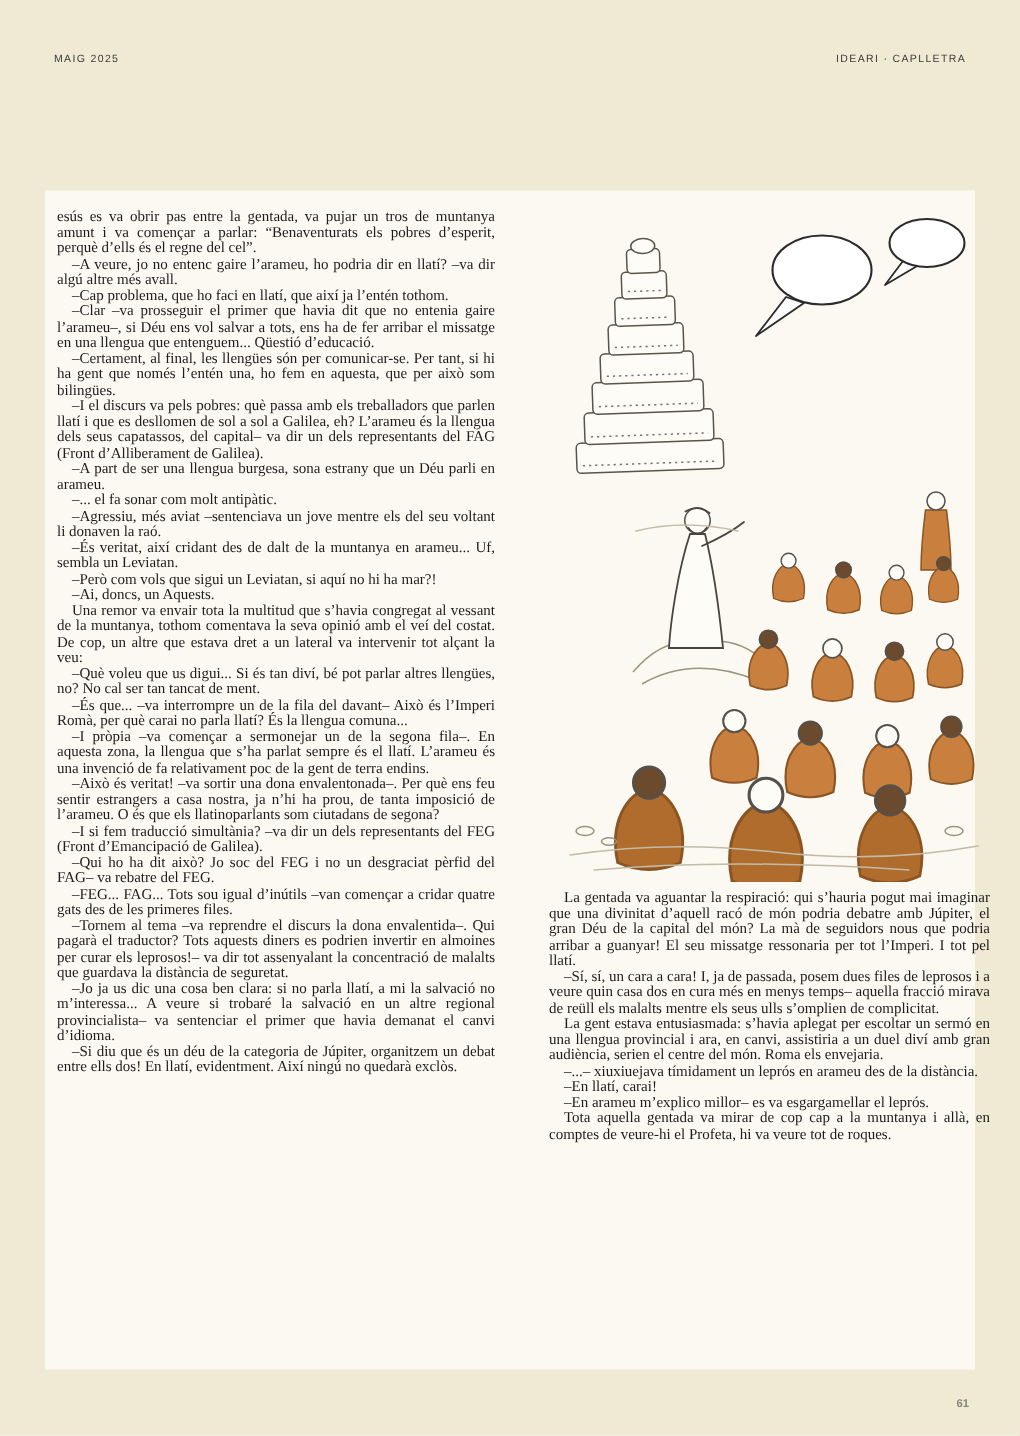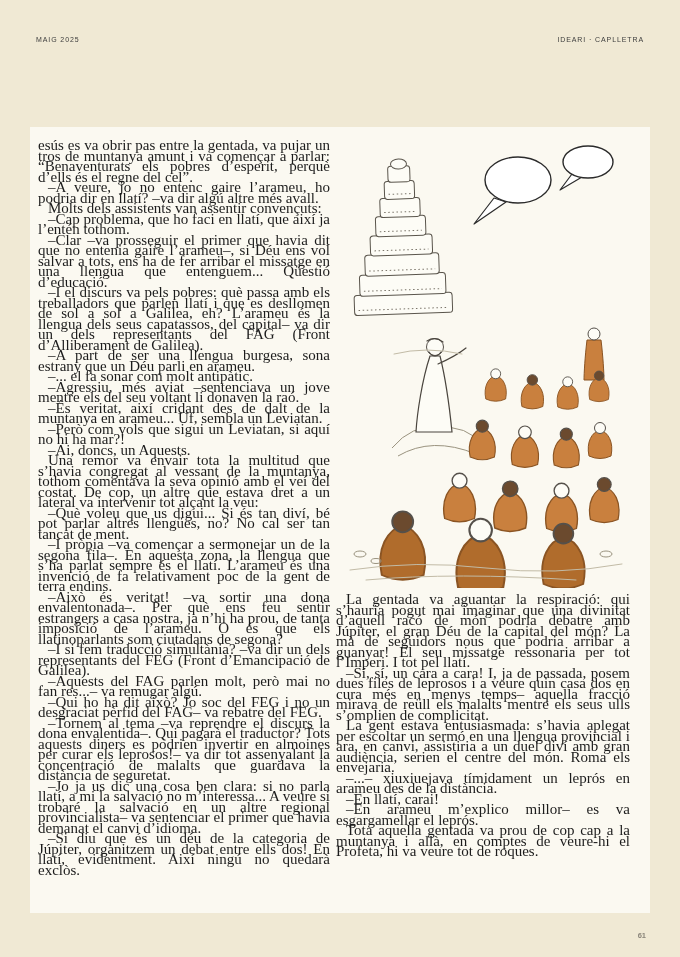--- a/index.html
+++ b/index.html
@@ -18,26 +18,26 @@
   }
   .header{
     position:absolute;left:36px;right:36px;top:36px;
     display:flex;justify-content:space-between;
     font-family:"Liberation Sans", sans-serif;
     font-size:7px;letter-spacing:0.9px;color:#3c3c3c;
     text-transform:uppercase;z-index:2;
   }
   .col{
     position:absolute;top:140px;z-index:1;
-    font-size:15px;line-height:10.5px;text-align:justify;
+    font-size:10px;line-height:10.5px;text-align:justify;
   }
   .col p{margin:0;text-indent:10px;}
   .col-left{left:38px;width:292px;}
   .col-left p:first-child{text-indent:0;}
-  .col-right{left:336px;width:294px;}
+  .col-right{left:366px;width:294px;}
   .illustration{width:294px;height:448px;margin-bottom:6px;}
   .illustration svg{display:block;width:100%;height:100%;}
   .page-number{
     position:absolute;right:34px;top:931px;
     font-family:"Liberation Sans", sans-serif;
     font-size:7.5px;color:#8a857a;z-index:2;font-weight:bold;
   }
   
   .ink{stroke:#4a453e;stroke-width:1.2;fill:none;stroke-linecap:round;}
   .tier{fill:#fdfcf6;stroke:#5a554c;stroke-width:1;}
@@ -59,37 +59,38 @@
   <div class="sheet"></div>
 
   <div class="header">
     <span>MAIG 2025</span>
     <span>IDEARI · CAPLLETRA</span>
   </div>
 
   <div class="col col-left">
       <p>esús es va obrir pas entre la gentada, va pujar un tros de muntanya amunt i va començar a parlar: “Benaventurats els pobres d’esperit, perquè d’ells és el regne del cel”.</p>
       <p>–A veure, jo no entenc gaire l’arameu, ho podria dir en llatí? –va dir algú altre més avall.</p>
-      <p>Molts dels assistents van assentir convençuts:</p>
       <p>–Cap problema, que ho faci en llatí, que així ja l’entén tothom.</p>
       <p>–Clar –va prosseguir el primer que havia dit que no entenia gaire l’arameu–, si Déu ens vol salvar a tots, ens ha de fer arribar el missatge en una llengua que entenguem... Qüestió d’educació.</p>
+      <p>–Certament, al final, les llengües són per comunicar-se. Per tant, si hi ha gent que només l’entén una, ho fem en aquesta, que per això som bilingües.</p>
       <p>–I el discurs va pels pobres: què passa amb els treballadors que parlen llatí i que es desllomen de sol a sol a Galilea, eh? L’arameu és la llengua dels seus capatassos, del capital– va dir un dels representants del FAG (Front d’Alliberament de Galilea).</p>
       <p>–A part de ser una llengua burgesa, sona estrany que un Déu parli en arameu.</p>
       <p>–... el fa sonar com molt antipàtic.</p>
       <p>–Agressiu, més aviat –sentenciava un jove mentre els del seu voltant li donaven la raó.</p>
       <p>–És veritat, així cridant des de dalt de la muntanya en arameu... Uf, sembla un Leviatan.</p>
       <p>–Però com vols que sigui un Leviatan, si aquí no hi ha mar?!</p>
       <p>–Ai, doncs, un Aquests.</p>
       <p>Una remor va envair tota la multitud que s’havia congregat al vessant de la muntanya, tothom comentava la seva opinió amb el veí del costat. De cop, un altre que estava dret a un lateral va intervenir tot alçant la veu:</p>
       <p>–Què voleu que us digui... Si és tan diví, bé pot parlar altres llengües, no? No cal ser tan tancat de ment.</p>
+      <p>–És que... –va interrompre un de la fila del davant– Això és l’Imperi Romà, per què carai no parla llatí? És la llengua comuna...</p>
       <p>–I pròpia –va començar a sermonejar un de la segona fila–. En aquesta zona, la llengua que s’ha parlat sempre és el llatí. L’arameu és una invenció de fa relativament poc de la gent de terra endins.</p>
       <p>–Això és veritat! –va sortir una dona envalentonada–. Per què ens feu sentir estrangers a casa nostra, ja n’hi ha prou, de tanta imposició de l’arameu. O és que els llatinoparlants som ciutadans de segona?</p>
       <p>–I si fem traducció simultània? –va dir un dels representants del FEG (Front d’Emancipació de Galilea).</p>
-      <p>–Aquests del FAG parlen molt, però mai no fan res...– va remugar algú.</p>
       <p>–Qui ho ha dit això? Jo soc del FEG i no un desgraciat pèrfid del FAG– va rebatre del FEG.</p>
+      <p>–FEG... FAG... Tots sou igual d’inútils –van començar a cridar quatre gats des de les primeres files.</p>
       <p>–Tornem al tema –va reprendre el discurs la dona envalentida–. Qui pagarà el traductor? Tots aquests diners es podrien invertir en almoines per curar els leprosos!– va dir tot assenyalant la concentració de malalts que guardava la distància de seguretat.</p>
       <p>–Jo ja us dic una cosa ben clara: si no parla llatí, a mi la salvació no m’interessa... A veure si trobaré la salvació en un altre regional provincialista– va sentenciar el primer que havia demanat el canvi d’idioma.</p>
       <p>–Si diu que és un déu de la categoria de Júpiter, organitzem un debat entre ells dos! En llatí, evidentment. Així ningú no quedarà exclòs.</p>
     </div>
 
   <div class="col col-right">
 
     <div class="illustration">
       <svg viewBox="0 0 294 448" xmlns="http://www.w3.org/2000/svg">
         <defs>
@@ -216,19 +217,19 @@
       </svg>
     </div>
 
     <div class="col-text">
         <p>La gentada va aguantar la respiració: qui s’hauria pogut mai imaginar que una divinitat d’aquell racó de món podria debatre amb Júpiter, el gran Déu de la capital del món? La mà de seguidors nous que podria arribar a guanyar! El seu missatge ressonaria per tot l’Imperi. I tot pel llatí.</p>
         <p>–Sí, sí, un cara a cara! I, ja de passada, posem dues files de leprosos i a veure quin casa dos en cura més en menys temps– aquella fracció mirava de reüll els malalts mentre els seus ulls s’omplien de complicitat.</p>
         <p>La gent estava entusiasmada: s’havia aplegat per escoltar un sermó en una llengua provincial i ara, en canvi, assistiria a un duel diví amb gran audiència, serien el centre del món. Roma els envejaria.</p>
         <p>–...– xiuxiuejava tímidament un leprós en arameu des de la distància.</p>
         <p>–En llatí, carai!</p>
         <p>–En arameu m’explico millor– es va esgargamellar el leprós.</p>
-        <p>Tota aquella gentada va prou de cop cap a la muntanya i allà, en comptes de veure-hi el Profeta, hi va veure tot de roques.</p>
+        <p>Tota aquella gentada va mirar de cop cap a la muntanya i allà, en comptes de veure-hi el Profeta, hi va veure tot de roques.</p>
       </div>
   </div>
 
   <div class="page-number">61</div>
 
 </div>
 
 </body></html>

